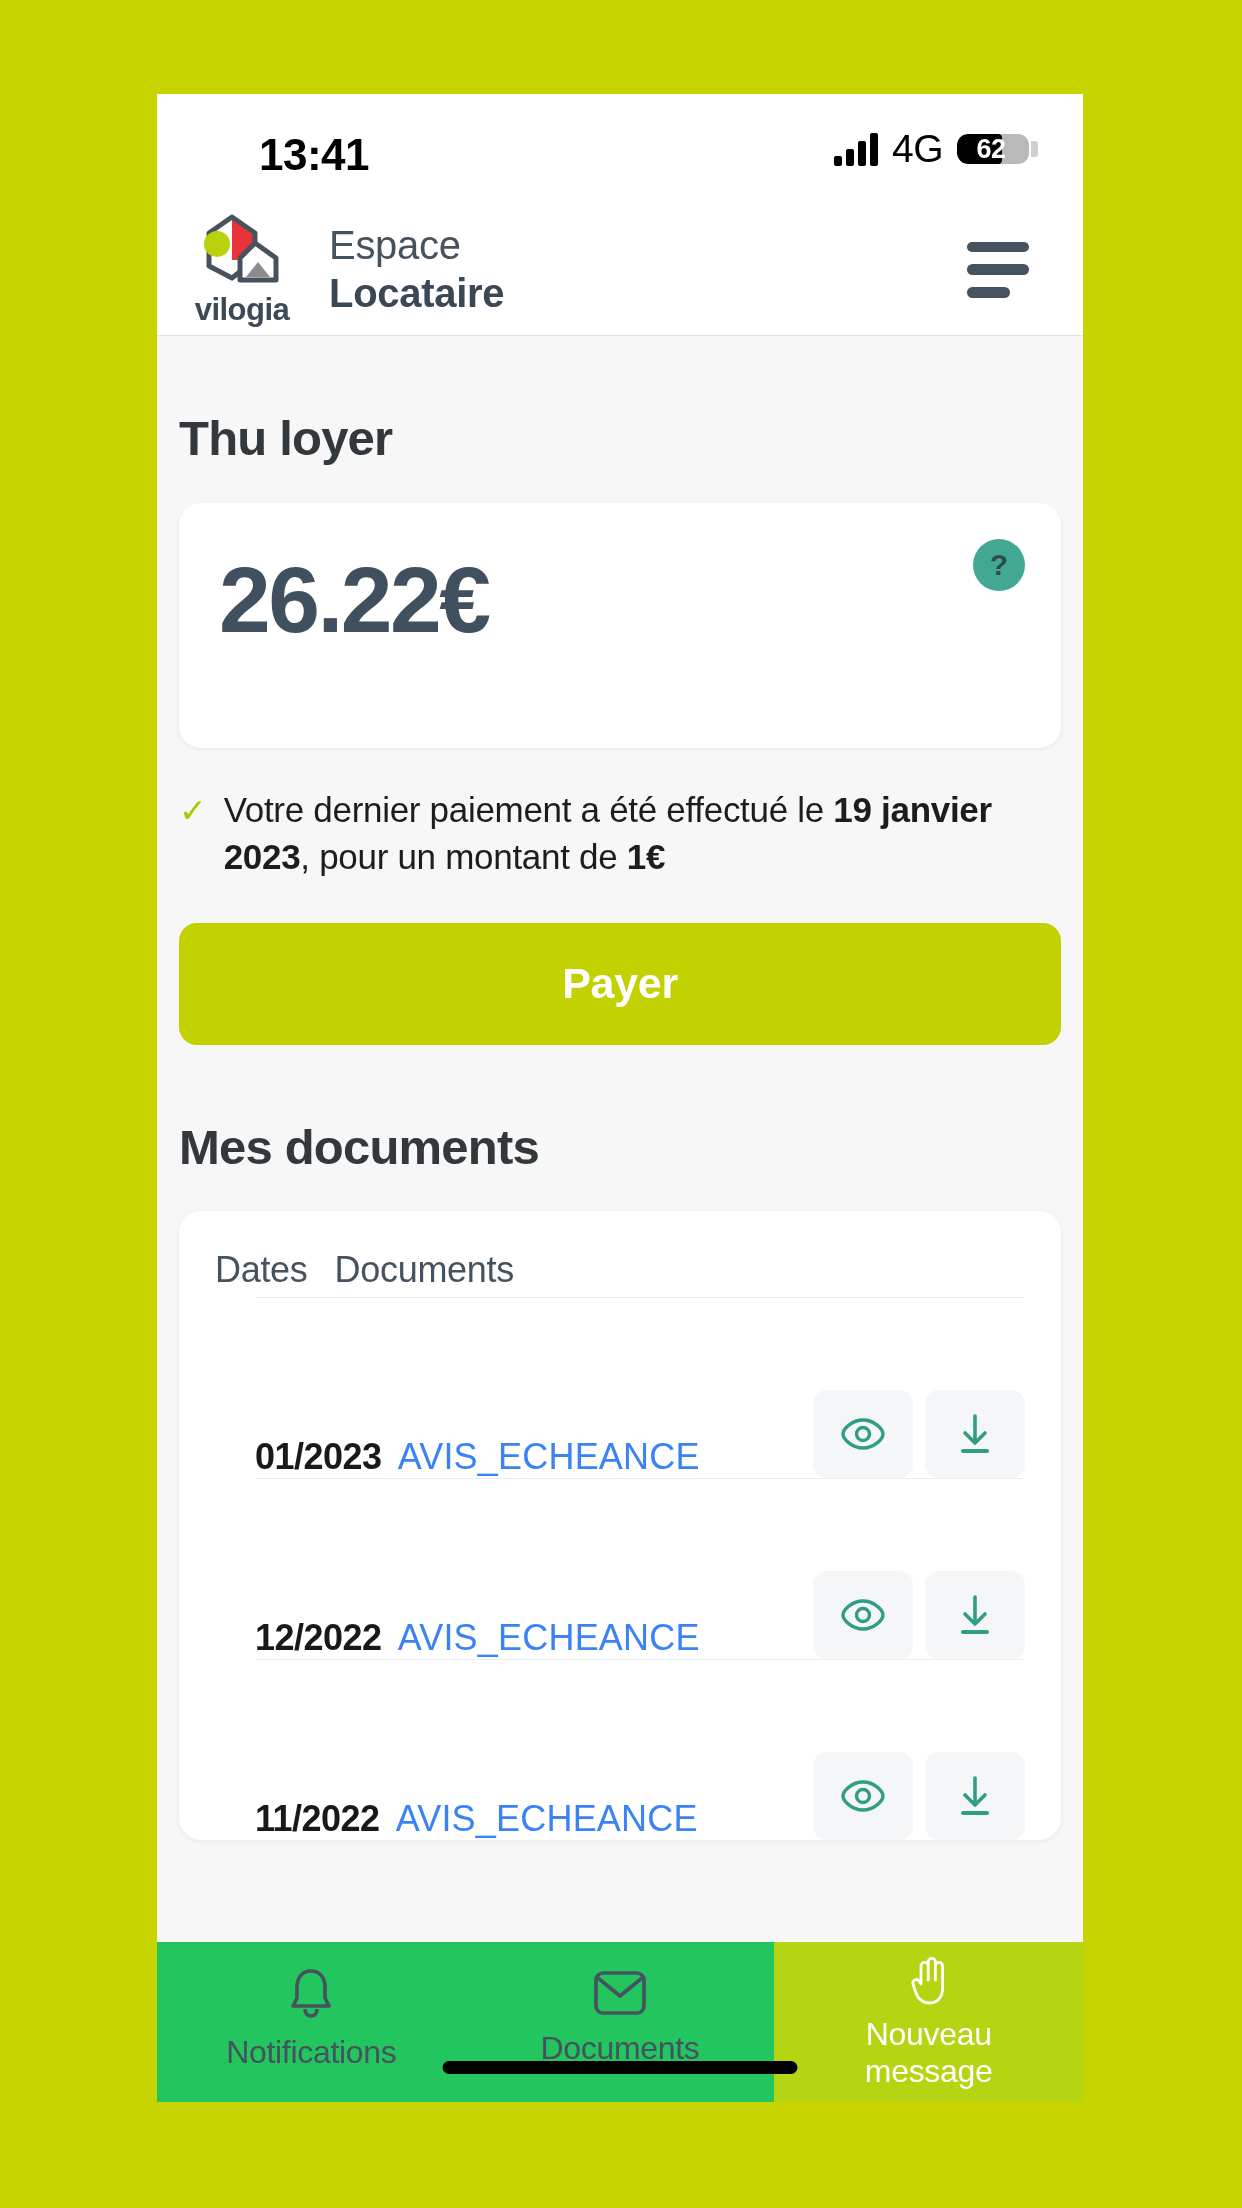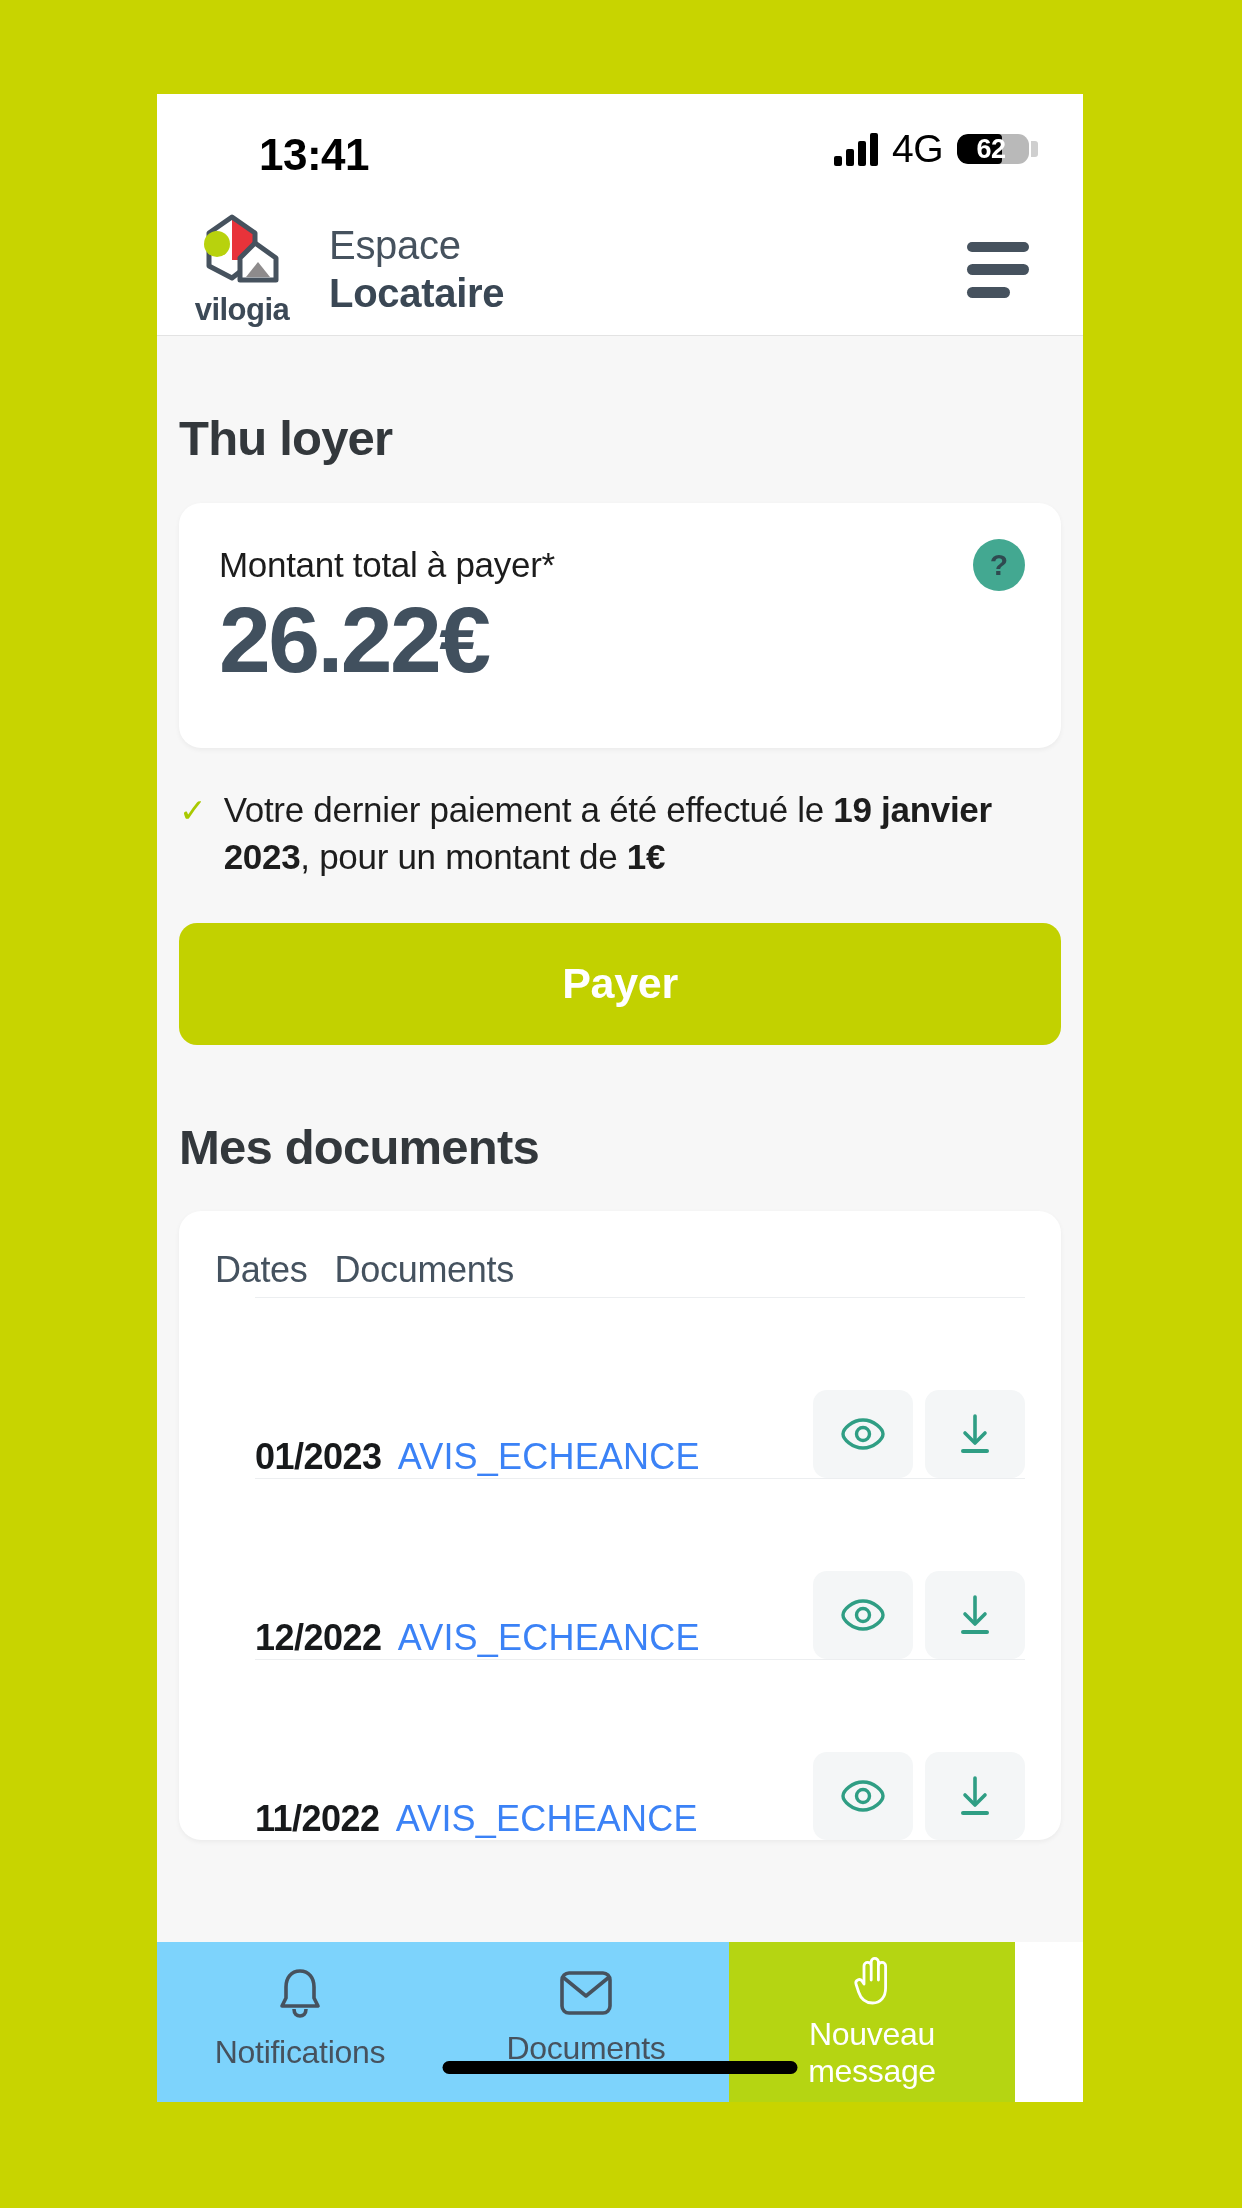--- a/index.html
+++ b/index.html
@@ -205,22 +205,22 @@
   .doc-btn {
     width:100px; height:88px;
     background:#f4f6f7; border:none; border-radius:14px;
     display:flex; align-items:center; justify-content:center;
     cursor:pointer;
   }
 
   
   .bottomnav {
     position:absolute; left:0; bottom:0;
-    width:858px; height:160px;
-    background:#7dd3fc;
+    width:926px; height:160px;
+    background:#22c55e;
     display:flex;
   }
   .nav-item {
     flex:1;
     display:flex; flex-direction:column;
     align-items:center; justify-content:center;
     gap:13px; cursor:pointer;
     padding-bottom:8px;
   }
   .nav-label {
@@ -290,21 +290,20 @@
           <span></span>
           <span></span>
       </div>
     </div>
 
     <div class="content">
 
       <h2 class="section-title">Thu loyer</h2>
 
       <div class="amount-card">
-        <div class="amount-label">Montant total à payer*</div>
         <div class="amount-value">26.22€</div>
         <div class="help-badge">?</div>
       </div>
 
       <div class="lastpay">
         <span class="check">✓</span>
         <div class="lastpay-txt"><span>Votre dernier paiement a été effectué le </span><b>19 janvier 2023</b><span>, pour un montant de </span><b>1€</b></div>
       </div>
 
       <button class="payer">Payer</button>

